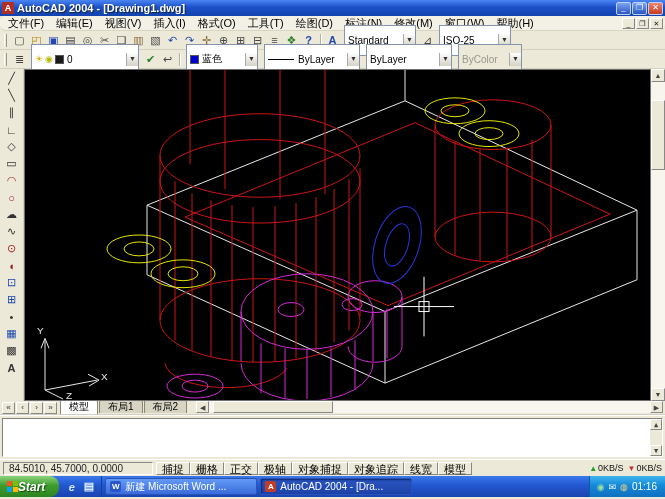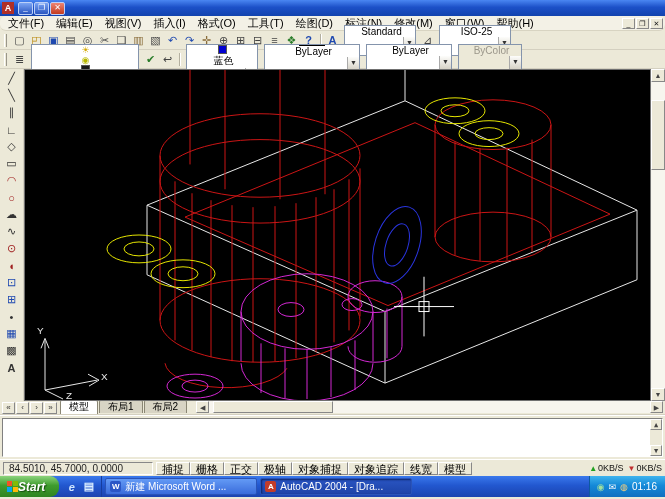--- a/index.html
+++ b/index.html
@@ -40,21 +40,21 @@
   
   .toolbar {
     height: 19px; background: #ece9d8; border-bottom: 1px solid #d4d0c0;
     display: flex; align-items: center; padding: 1px 2px; white-space: nowrap;
   }
   .grip { width: 3px; height: 13px; margin: 0 4px 0 2px; border-left: 1px solid #fff; border-right: 1px solid #9a968a; }
   .tbtn { width: 17px; height: 16px; display: inline-flex; align-items: center; justify-content: center; font-size: 11px; }
   .sep { width: 1px; height: 13px; background: #b4b0a0; box-shadow: 1px 0 0 #fff; margin: 0 3px; }
   .combo {
     height: 31px; background: #fff; border: 1px solid #8494ac; margin: 0 3px;
-    display: inline-flex; align-items: center; font-size: 10px; padding-left: 3px; overflow: hidden; flex-direction: column;
+    display: inline-flex; align-items: center; font-size: 10px; padding-left: 3px; overflow: hidden;
   }
   .combo .drop {
     margin-left: auto; width: 12px; height: 13px; flex: none;
     background: linear-gradient(#fdfdfb,#d6d2c6); border-left: 1px solid #aaa;
     font-size: 7px; line-height: 12px; text-align: center; color: #333;
   }
   .combo.disabled { background: #ece9d8; color: #9a968a; }
   .swatch { width: 9px; height: 9px; border: 1px solid #555; margin-right: 3px; flex: none; }
   .ltline { width: 26px; height: 1px; background: #000; margin-right: 4px; flex: none; }
   
@@ -136,20 +136,21 @@
     background: linear-gradient(180deg,#3fb4ee,#1489d8 45%,#0f6fc0); border-left: 1px solid #0c5aa0; color: #fff;
   }
   .tray .clock { font-size: 10px; }
   .tray .ticon-glyph { font-size: 9px; }
 </style>
 </head>
 <body>
 
 <div class="titlebar">
   <div class="title-icon">A</div>
+  <div class="title-text">AutoCAD 2004 - [Drawing1.dwg]</div>
   <div class="winbtn">_</div>
   <div class="winbtn">❐</div>
   <div class="winbtn close">✕</div>
 </div>
 
 <div class="menubar">
   <div style="display:flex">
 
   <span class="menu-item">文件(F)</span>
       <span class="menu-item">编辑(E)</span>

